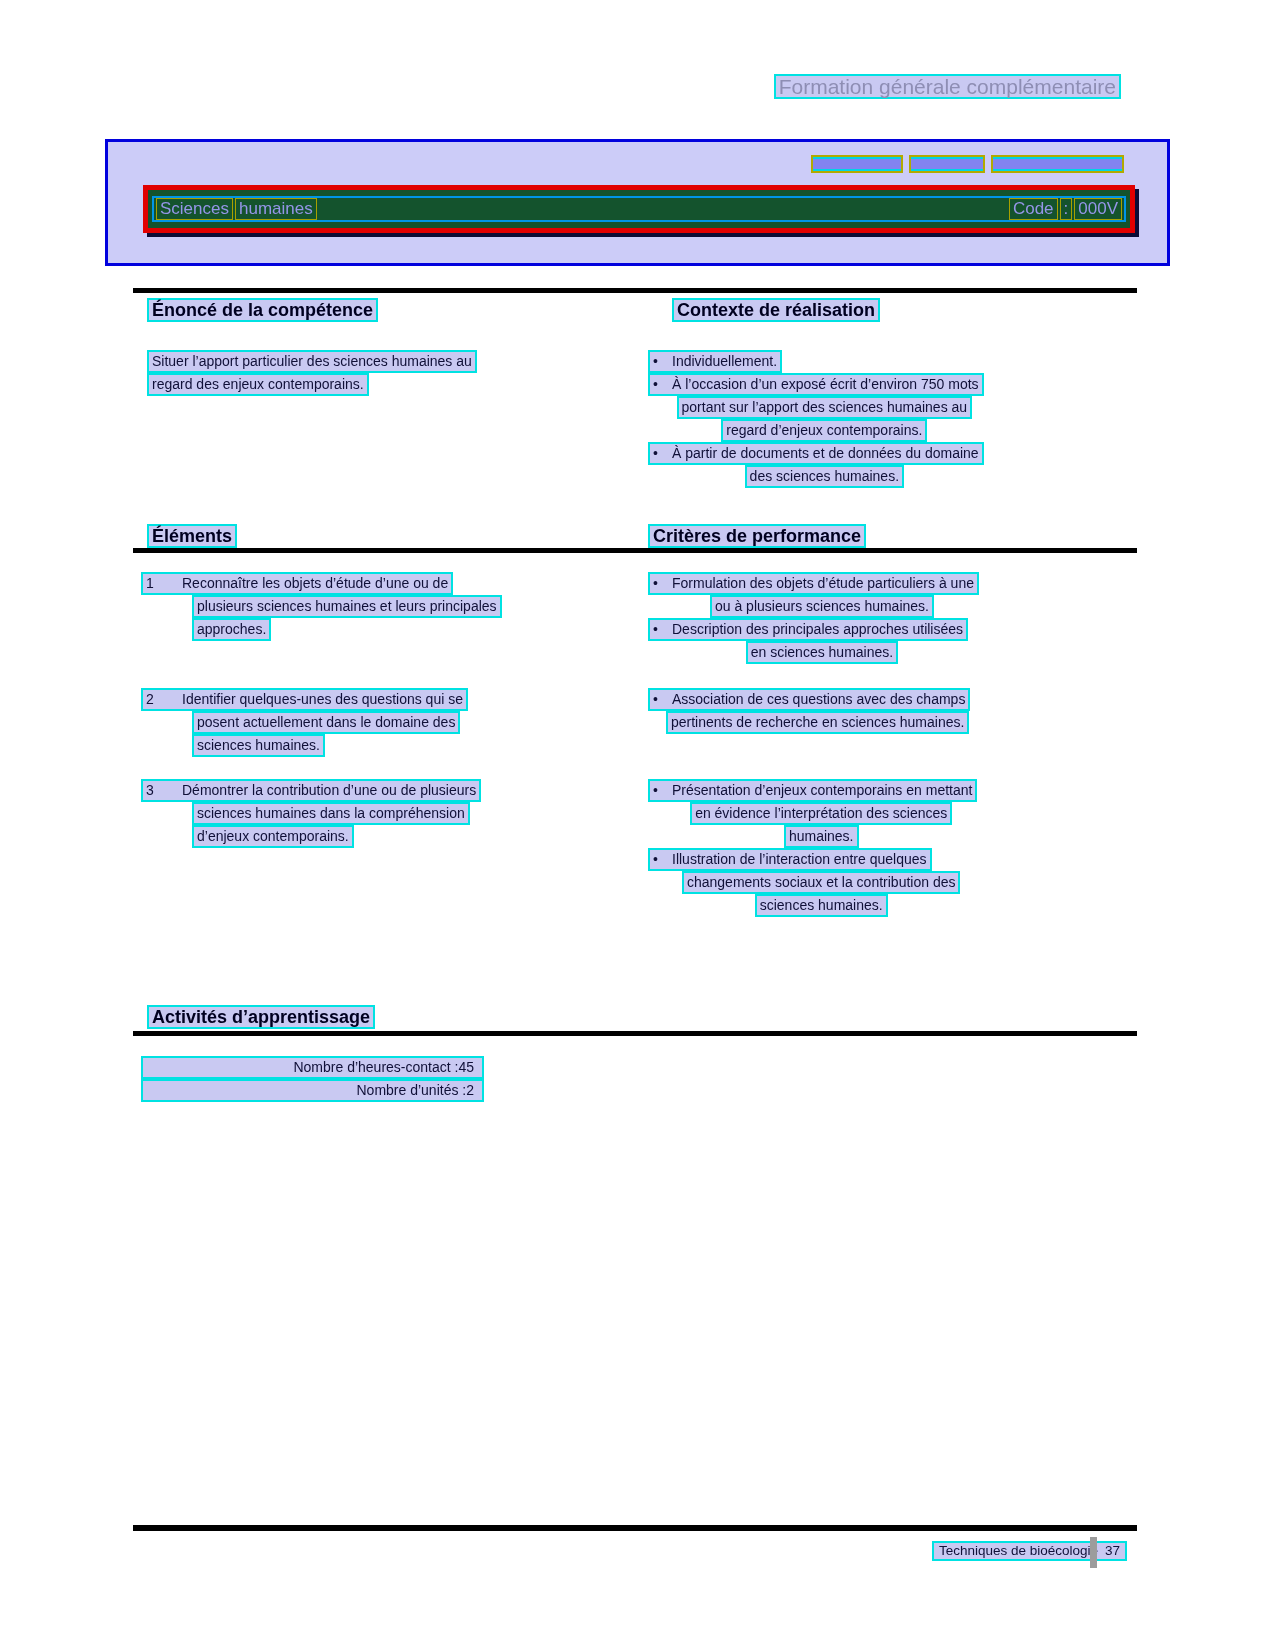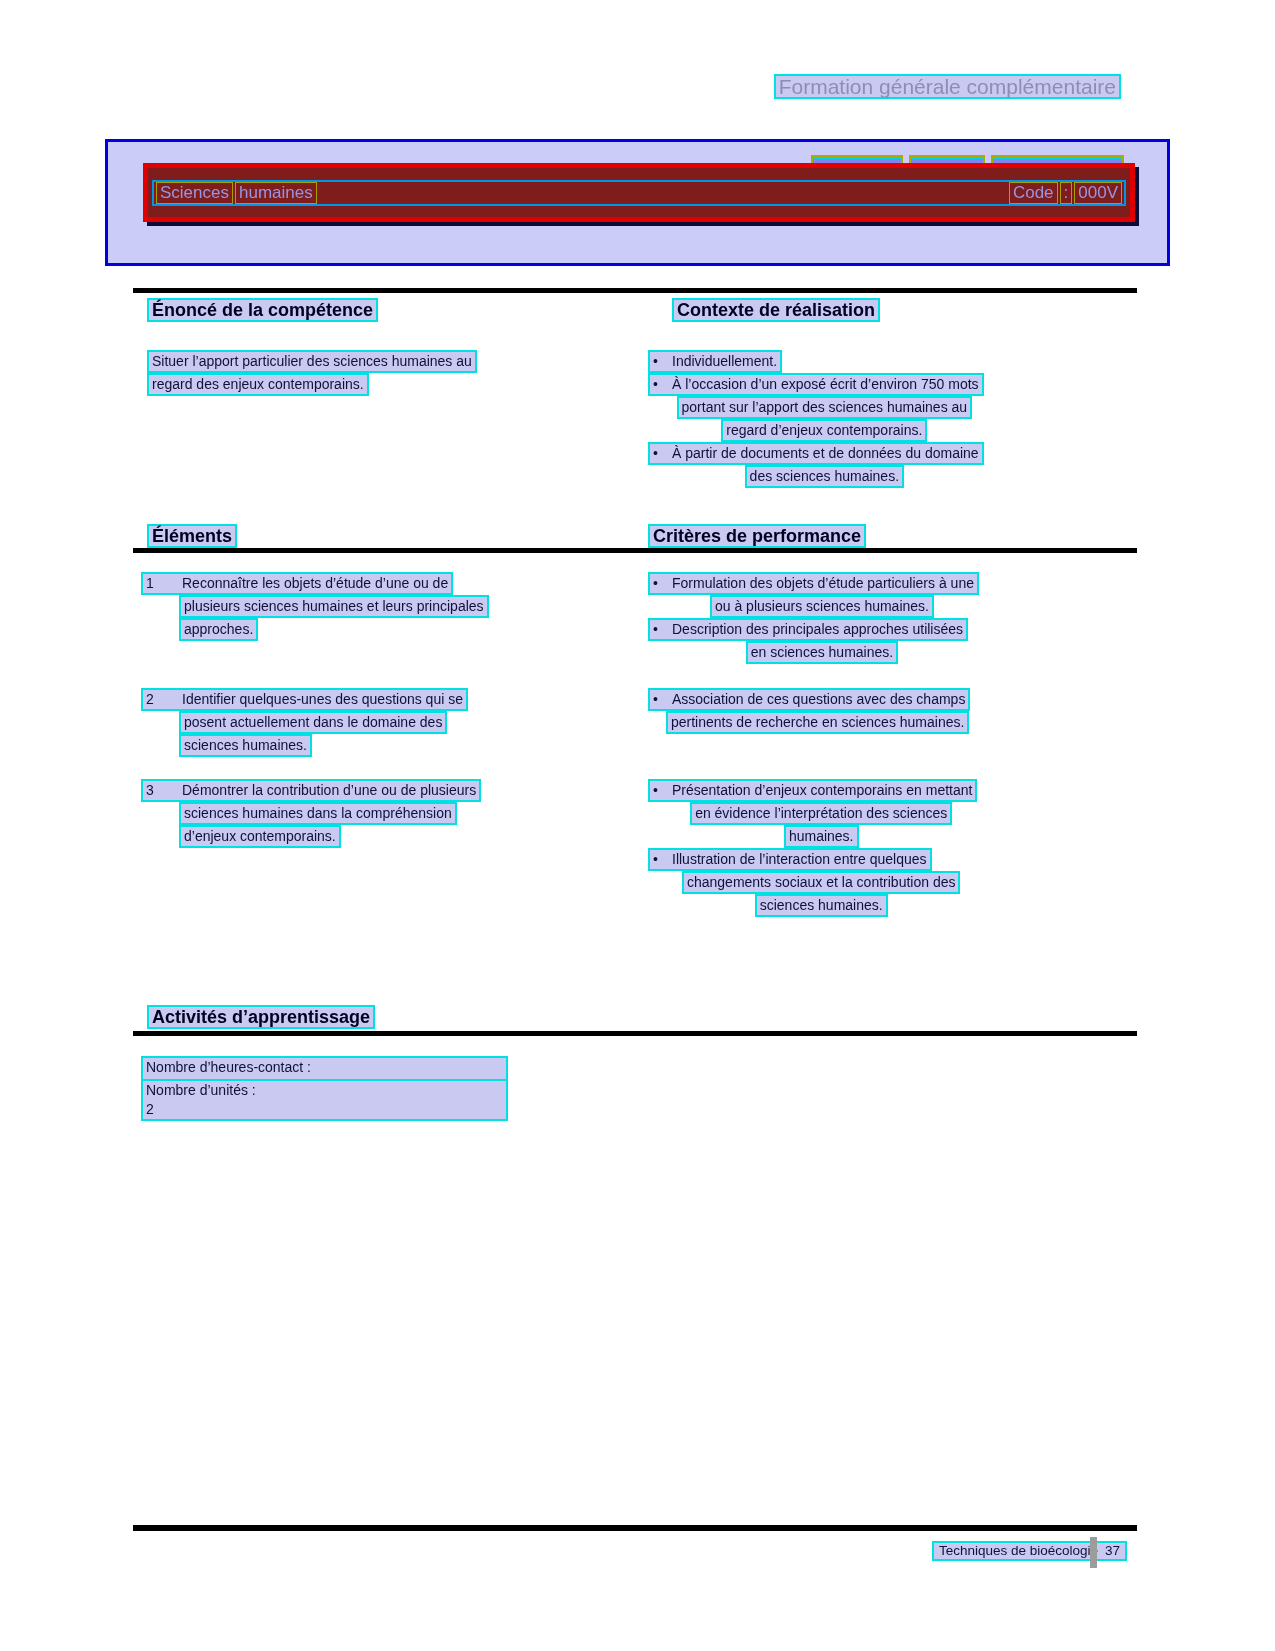--- a/index.html
+++ b/index.html
@@ -4,21 +4,21 @@
 <style>
   html,body{margin:0;padding:0;background:#ffffff;}
   #page{position:relative;width:1275px;height:1651px;background:#ffffff;
         font-family:"Liberation Sans",sans-serif;color:#101038;overflow:hidden;}
 
   .hl{background:#c9c9f2;border:2px solid #00e2e2;display:inline-block;
       padding:0 3px;font-size:14px;line-height:19px;white-space:nowrap;
       color:#101038;box-sizing:content-box;}
 
   .line{height:23px;}
-  .ind-i{margin-left:38px;}
+  .ind-i{margin-left:51px;}
   .ind-b{margin-left:17px;text-align:center;}
   .bullet{display:inline-block;width:19px;}
   .num{display:inline-block;width:36px;}
   .block{position:absolute;}
 
   .hd{position:absolute;font-weight:bold;font-size:18px;line-height:20px;color:#000020;text-align:center;}
 
   .rule{position:absolute;left:133px;width:1004px;height:5px;background:#000000;}
   .rule-1{top:288px;}
   .rule-2{top:548px;}
@@ -27,21 +27,21 @@
 
   .top-header{position:absolute;top:74px;right:154px;font-size:21px;line-height:21px;
               color:#8e8eb4;font-weight:normal;}
 
   .panel{position:absolute;left:105px;top:139px;width:1065px;height:127px;
          background:#ccccf8;border:3px solid #0101dd;box-sizing:border-box;}
   .accents{position:absolute;top:13px;right:43px;display:flex;gap:6px;height:18px;}
   .abox{display:inline-block;height:18px;background:#8383f0;border:2px solid #b2aa00;
         box-sizing:border-box;box-shadow:inset 0 2px 0 #00d4e6, inset 0 -2px 0 #00d4e6;}
   .abox1{width:92px;}.abox2{width:76px;}.abox3{width:133px;}
-  .navybar{position:absolute;left:35px;top:21px;width:992px;height:59px;background:#7f1d1d;
+  .navybar{position:absolute;left:35px;top:43px;width:992px;height:48px;background:#14532d;
            border:5px solid #e10000;box-sizing:border-box;box-shadow:4px 4px 0 #0c0c36;}
   .strip{position:absolute;left:4px;right:4px;top:50%;transform:translateY(-50%);height:26px;
          border:2px solid #0095e8;box-sizing:border-box;display:flex;justify-content:space-between;
          align-items:center;padding:0 2px;color:#9595e8;font-size:17px;line-height:20px;}
   .wgroup{display:inline-flex;gap:2px;}
   .wbox{display:inline-block;border:1px solid #a8a000;padding:0 3px;white-space:nowrap;}
 
   .obj-std{position:absolute;left:150px;top:262px;width:627px;font-weight:bold;font-style:italic;
            font-size:21px;line-height:23px;display:flex;box-sizing:border-box;color:#000010;}
   .obj-std .obj{display:inline-block;width:500px;}
@@ -56,21 +56,21 @@
   .contexte-block{left:648px;top:350px;}
   .item-1{left:141px;top:572px;}
   .crit-1{left:648px;top:572px;}
   .item-2{left:141px;top:688px;}
   .crit-2{left:648px;top:688px;}
   .item-3{left:141px;top:779px;}
   .crit-3{left:648px;top:779px;}
 
   .hours-block{left:141px;top:1056px;}
   .hrow{display:inline-flex;justify-content:flex-end;width:328px;
-        padding-right:32px;box-sizing:content-box;flex-direction:column;}
+        padding-right:8px;box-sizing:content-box;}
 
   .footer-box{position:absolute;left:932px;top:1541px;width:181px;display:flex;
               justify-content:space-between;align-items:center;font-size:13.5px;
               line-height:16px;padding:0 5px;}
   .footer-bar{position:absolute;left:1090px;top:1537px;width:7px;height:31px;background:#9c9c9c;}
 </style>
 </head>
 <body>
 
 <div id="page">

